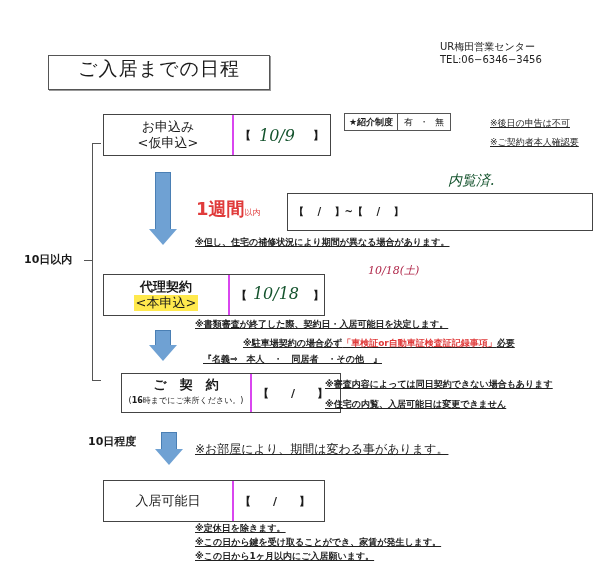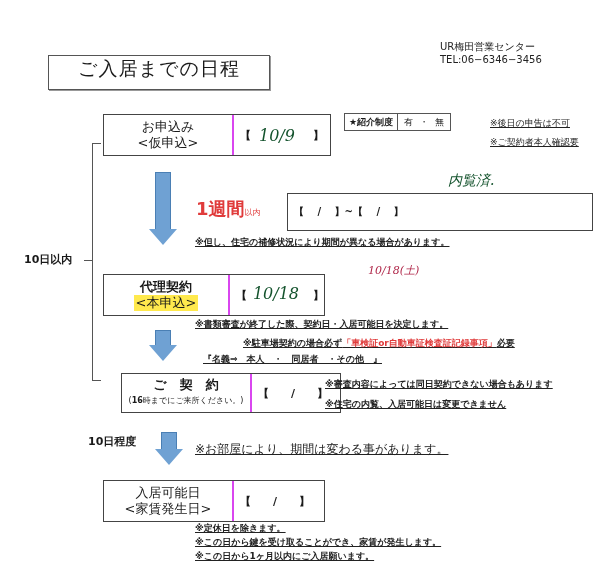--- a/index.html
+++ b/index.html
@@ -129,21 +129,20 @@
 <div class="abs" style="left:88px; top:434px; font-size:11px; font-weight:bold;">10日程度</div>
 <div class="abs arrow" style="left:161px; top:432px;">
   <div class="shaft" style="height:16px;"></div>
   <div class="head"></div>
 </div>
 <div class="abs note" style="left:195px; top:441px; font-size:12px;">※お部屋により、期間は変わる事があります。</div>
 
 <div class="abs step" style="left:103px; top:480px; width:220px; height:40px;">
   <div class="lbl" style="width:128px;">
     <span>入居可能日</span>
-    <span>&lt;家賃発生日&gt;</span>
   </div>
   <div class="val">
     <span class="br">【　　/　　】</span>
   </div>
 </div>
 <div class="abs note bold-note" style="left:195px; top:522px;">※定休日を除きます。</div>
 <div class="abs note bold-note" style="left:195px; top:536px;">※この日から鍵を受け取ることができ、家賃が発生します。</div>
 <div class="abs note bold-note" style="left:195px; top:550px;">※この日から1ヶ月以内にご入居願います。</div>
 
 </body></html>

